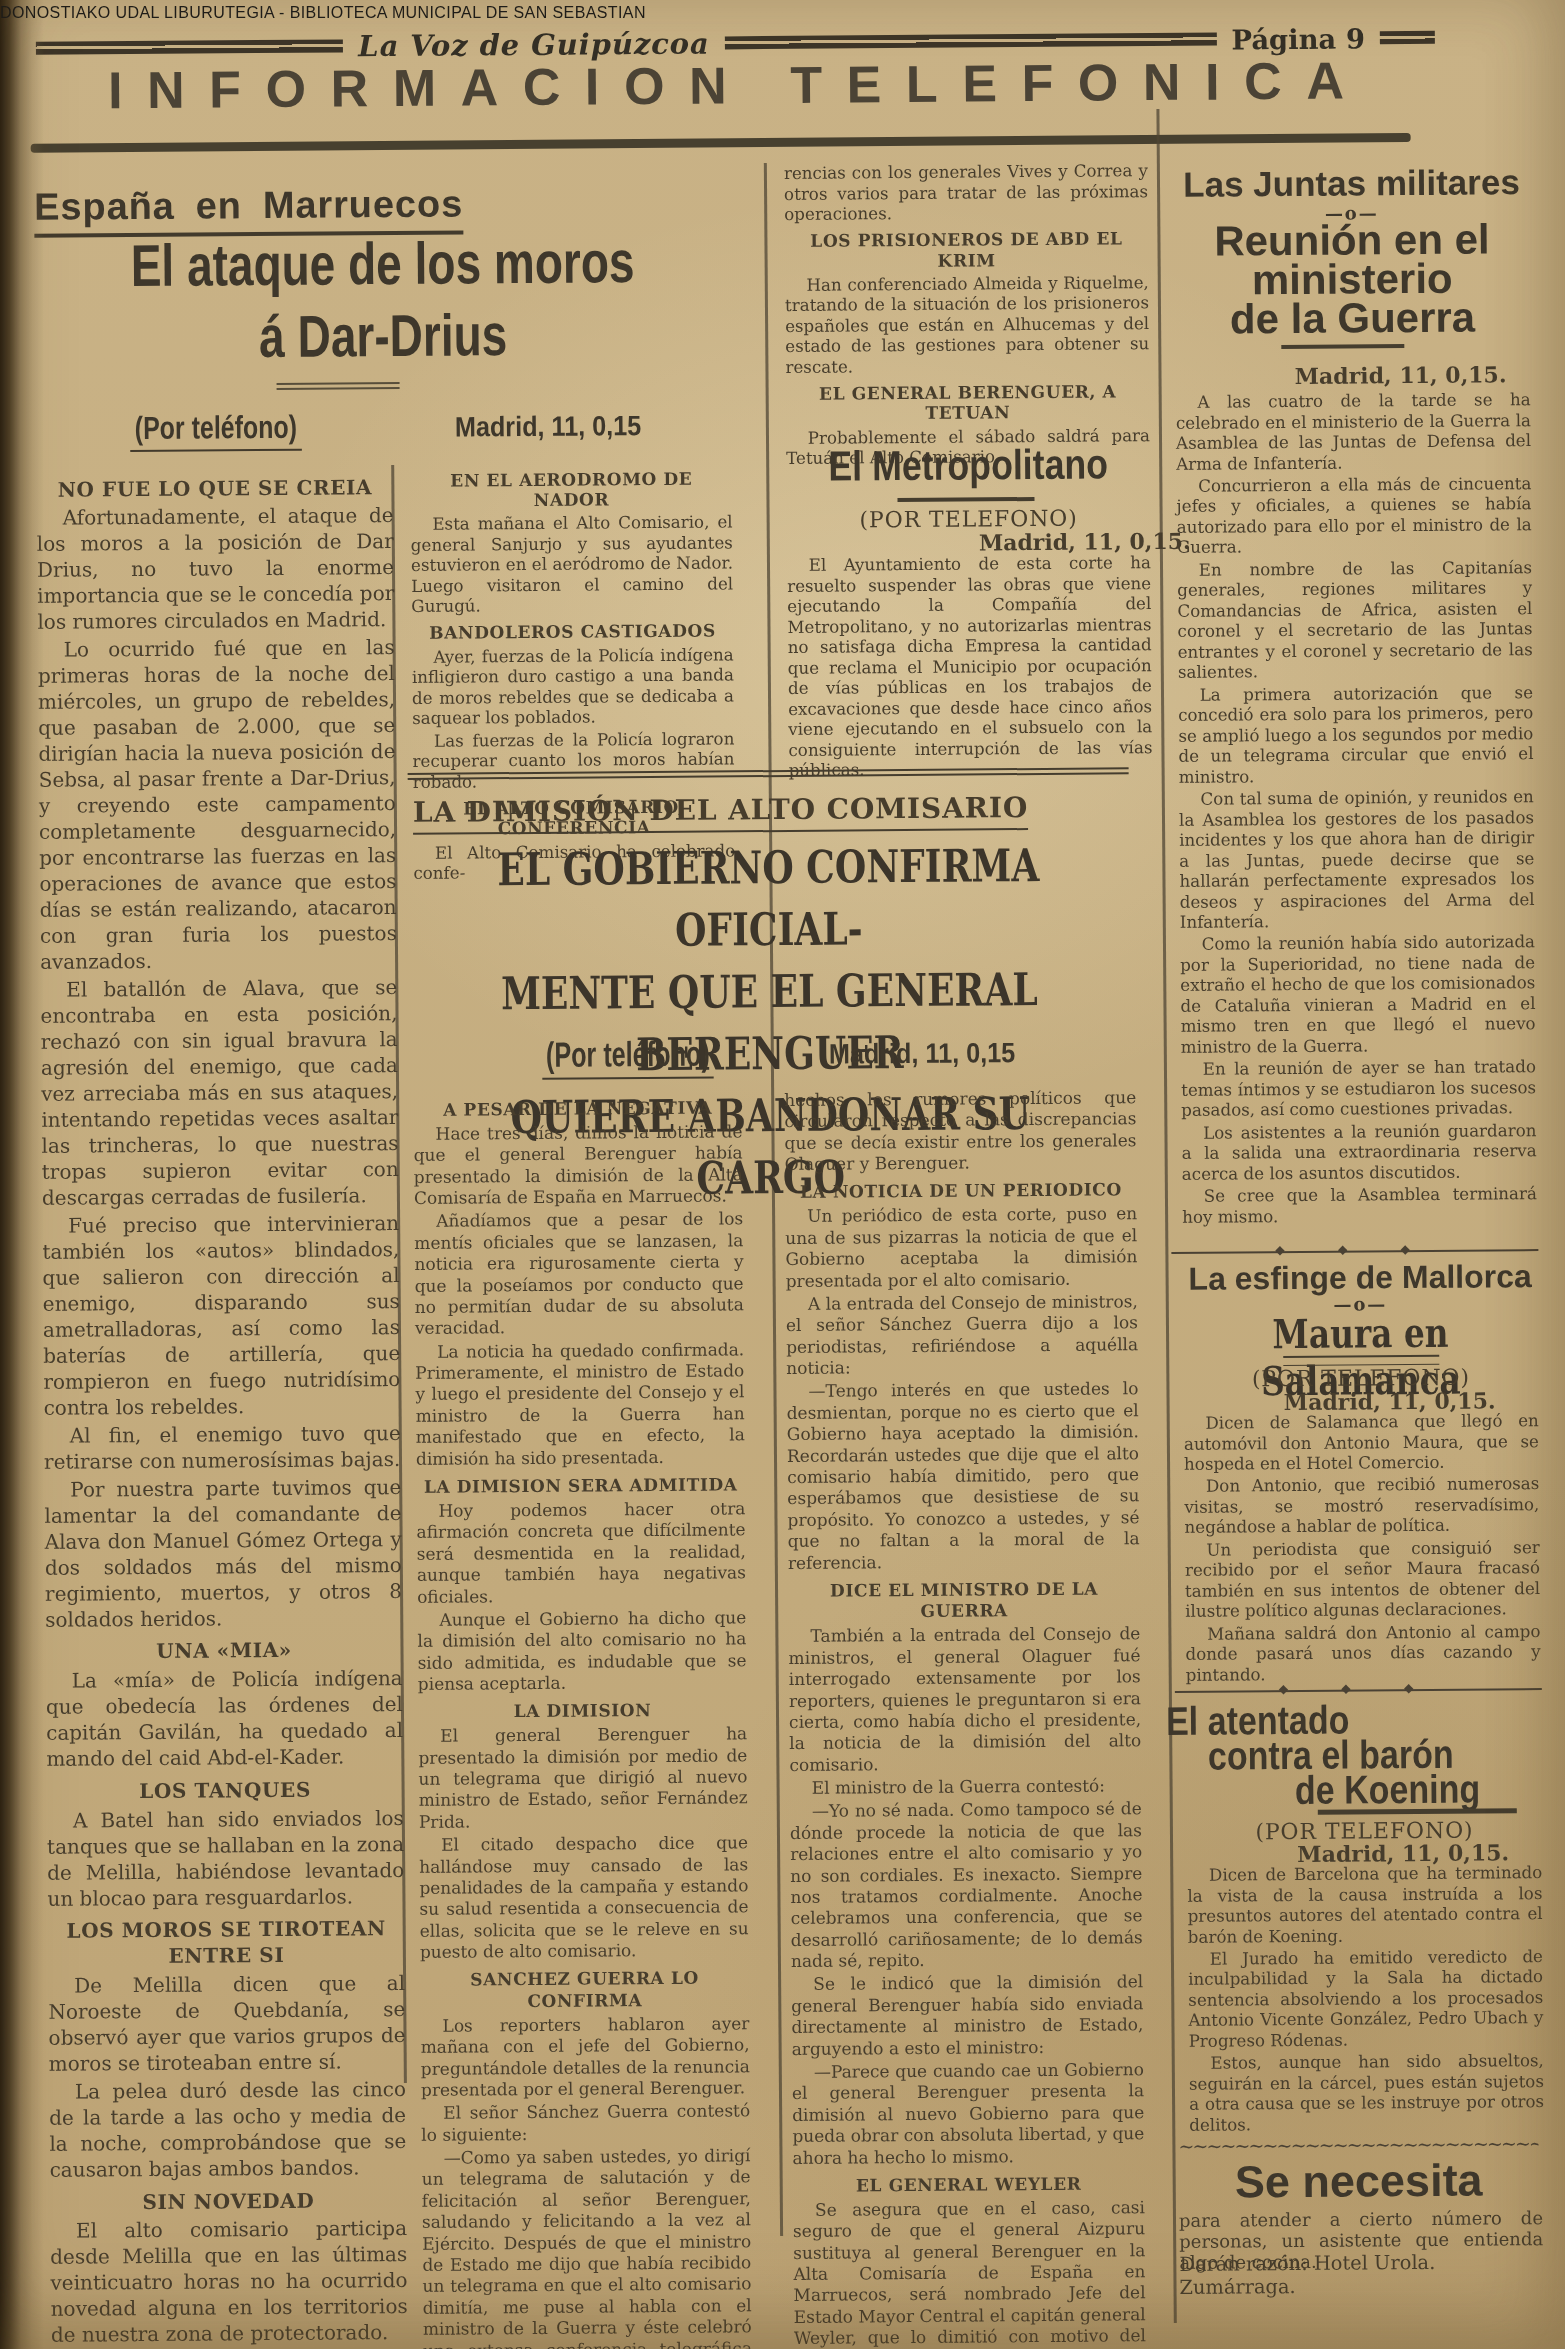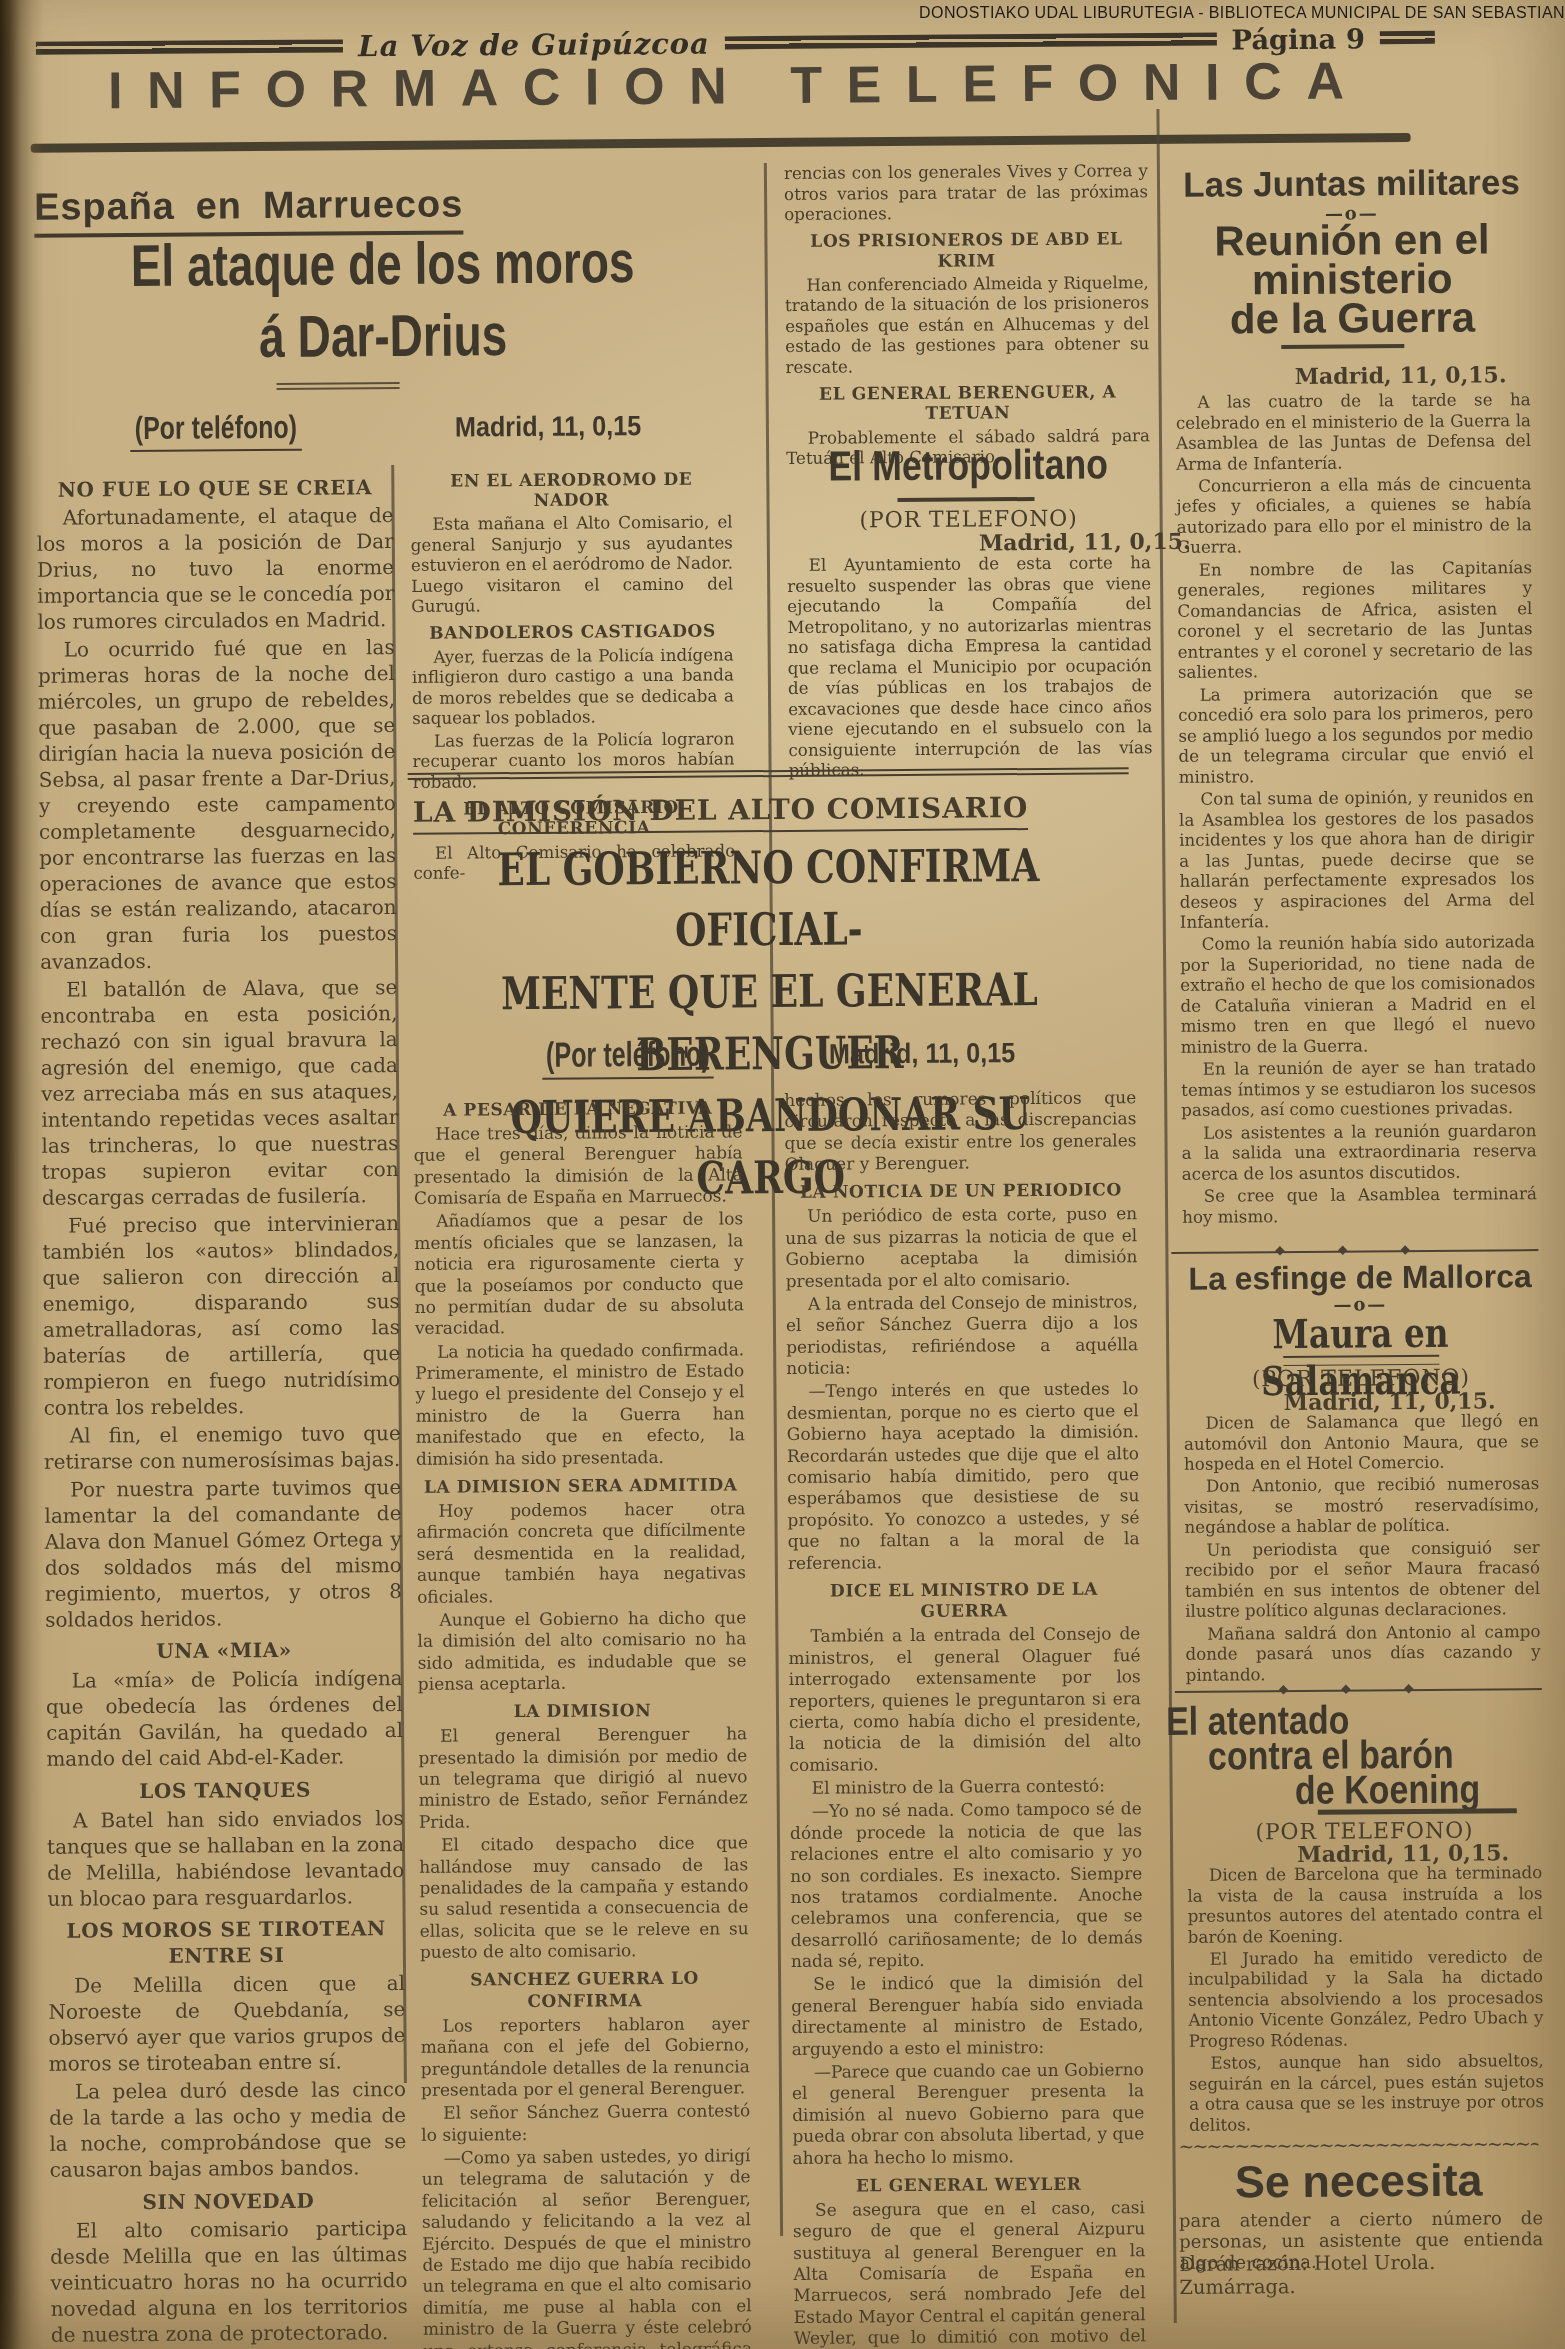--- a/index.html
+++ b/index.html
@@ -7,21 +7,21 @@
     background:
       radial-gradient(ellipse 852px 662px at 55% 28%, rgba(255,244,210,.28), rgba(0,0,0,0) 70%),
       radial-gradient(ellipse 946px 852px at 85% 85%, rgba(120,90,40,.18), rgba(0,0,0,0) 70%),
       linear-gradient(180deg,#c9b286 0%,#c7b083 30%,#c2aa7c 68%,#bca274 100%);
     font-family:"DejaVu Serif",serif;color:#473d2c;}
   .binding{position:absolute;left:0;top:0;bottom:0;width:44px;
     background:linear-gradient(90deg,#261d10 0,#4f4028 9.5px,rgba(105,86,56,.55) 21px,rgba(120,100,66,.25) 32px,rgba(0,0,0,0) 44px);z-index:5;}
   .vignette{position:absolute;inset:0;box-shadow:inset 0 -38px 76px rgba(84,62,28,.25), inset -24px 0 57px rgba(96,74,40,.18);pointer-events:none;z-index:6;}
   .sheet{position:absolute;inset:0;transform:rotate(-0.45deg);transform-origin:776px 57px;}
   .abs{position:absolute;}
-  .lib-line{position:absolute;top:3.8px;left:0;width:100%;text-align:right;
+  .lib-line{position:absolute;top:3.8px;left:0;width:100%;text-align:left;
     font-family:"Liberation Sans",sans-serif;font-size:16px;color:#1e1c18;letter-spacing:0.4px;z-index:7;}
   
   .masthead{position:absolute;top:25.6px;left:36px;width:1399px;display:flex;align-items:center;gap:15px;}
   .mh-rule{height:12.3px;background:linear-gradient(180deg,#3d3528 0 4.7px,rgba(0,0,0,0) 4.7px 7.6px,#3d3528 7.6px 12.3px);flex:1;}
   .mh-rule.short{flex:0 0 55px;}
   .mh-title{font-weight:bold;font-style:italic;font-size:29px;color:#353026;white-space:nowrap;letter-spacing:0.9px;}
   .mh-page{font-weight:bold;font-size:27.4px;color:#353026;white-space:nowrap;font-family:"DejaVu Serif",serif;}
   .main-title{position:absolute;top:55px;left:28px;width:1420px;text-align:center;
     font-family:"Liberation Sans",sans-serif;font-weight:bold;font-size:52px;letter-spacing:24.6px;color:#4b4335;}
   .title-rule{position:absolute;top:138px;left:30px;width:1380px;height:8.5px;background:#47402f;border-radius:3.8px;}

